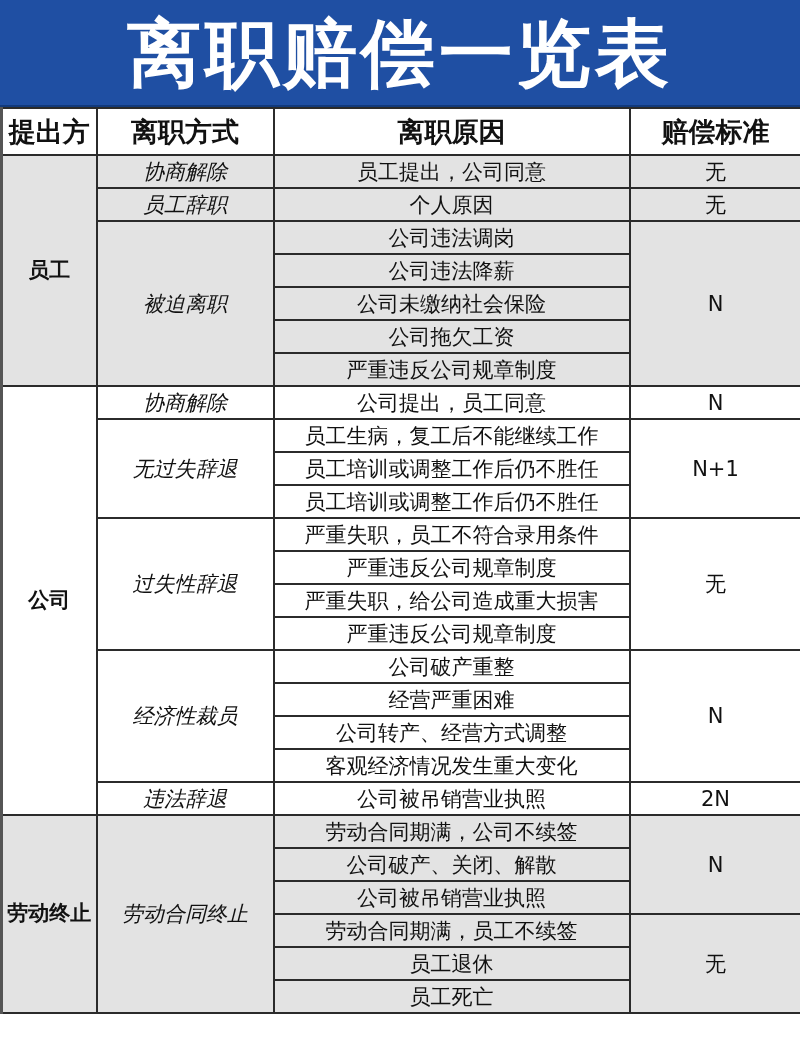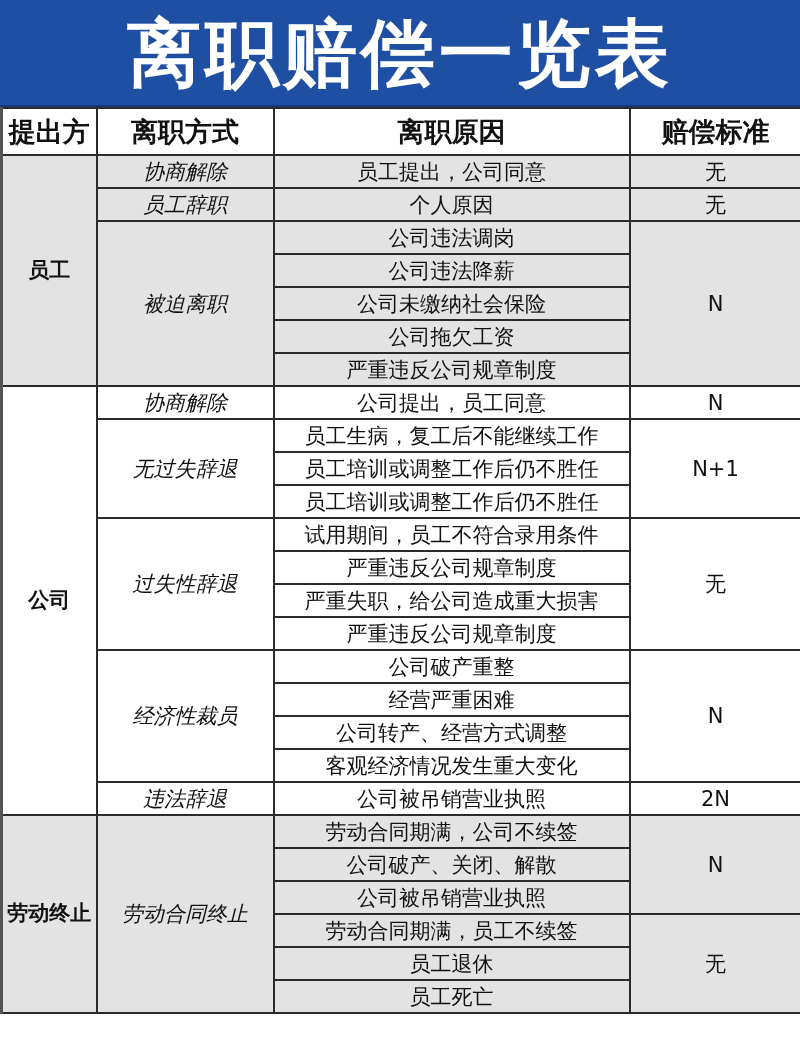--- a/index.html
+++ b/index.html
@@ -114,21 +114,21 @@
       <td class="comp" rowspan="3">N+1</td>
     </tr>
     <tr class="grp-white">
       <td>员工培训或调整工作后仍不胜任</td>
     </tr>
     <tr class="grp-white">
       <td>员工培训或调整工作后仍不胜任</td>
     </tr>
     <tr class="grp-white">
       <td class="method" rowspan="4">过失性辞退</td>
-      <td>试用期间，员工不符合录用条件</td>
+      <td>严重失职，员工不符合录用条件</td>
       <td class="comp" rowspan="4">无</td>
     </tr>
     <tr class="grp-white">
       <td>严重违反公司规章制度</td>
     </tr>
     <tr class="grp-white">
       <td>严重失职，给公司造成重大损害</td>
     </tr>
     <tr class="grp-white">
       <td>严重违反公司规章制度</td>

